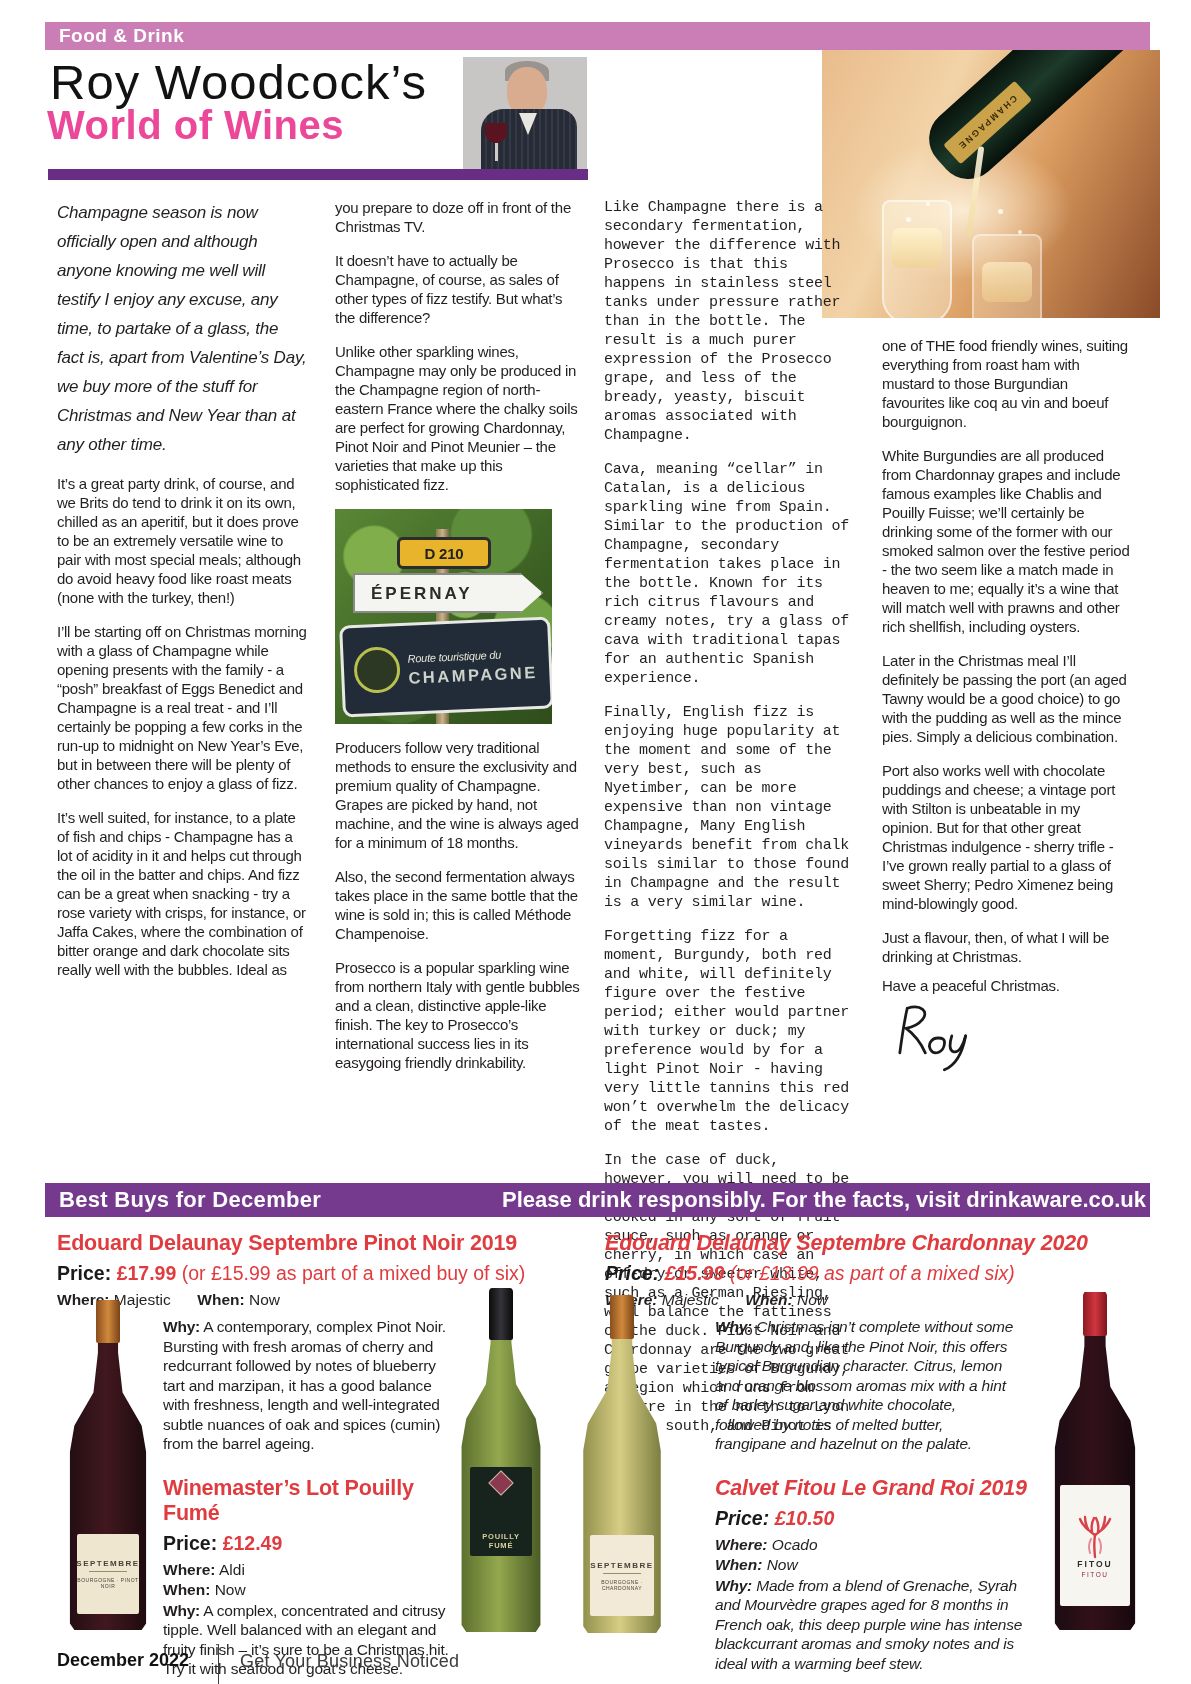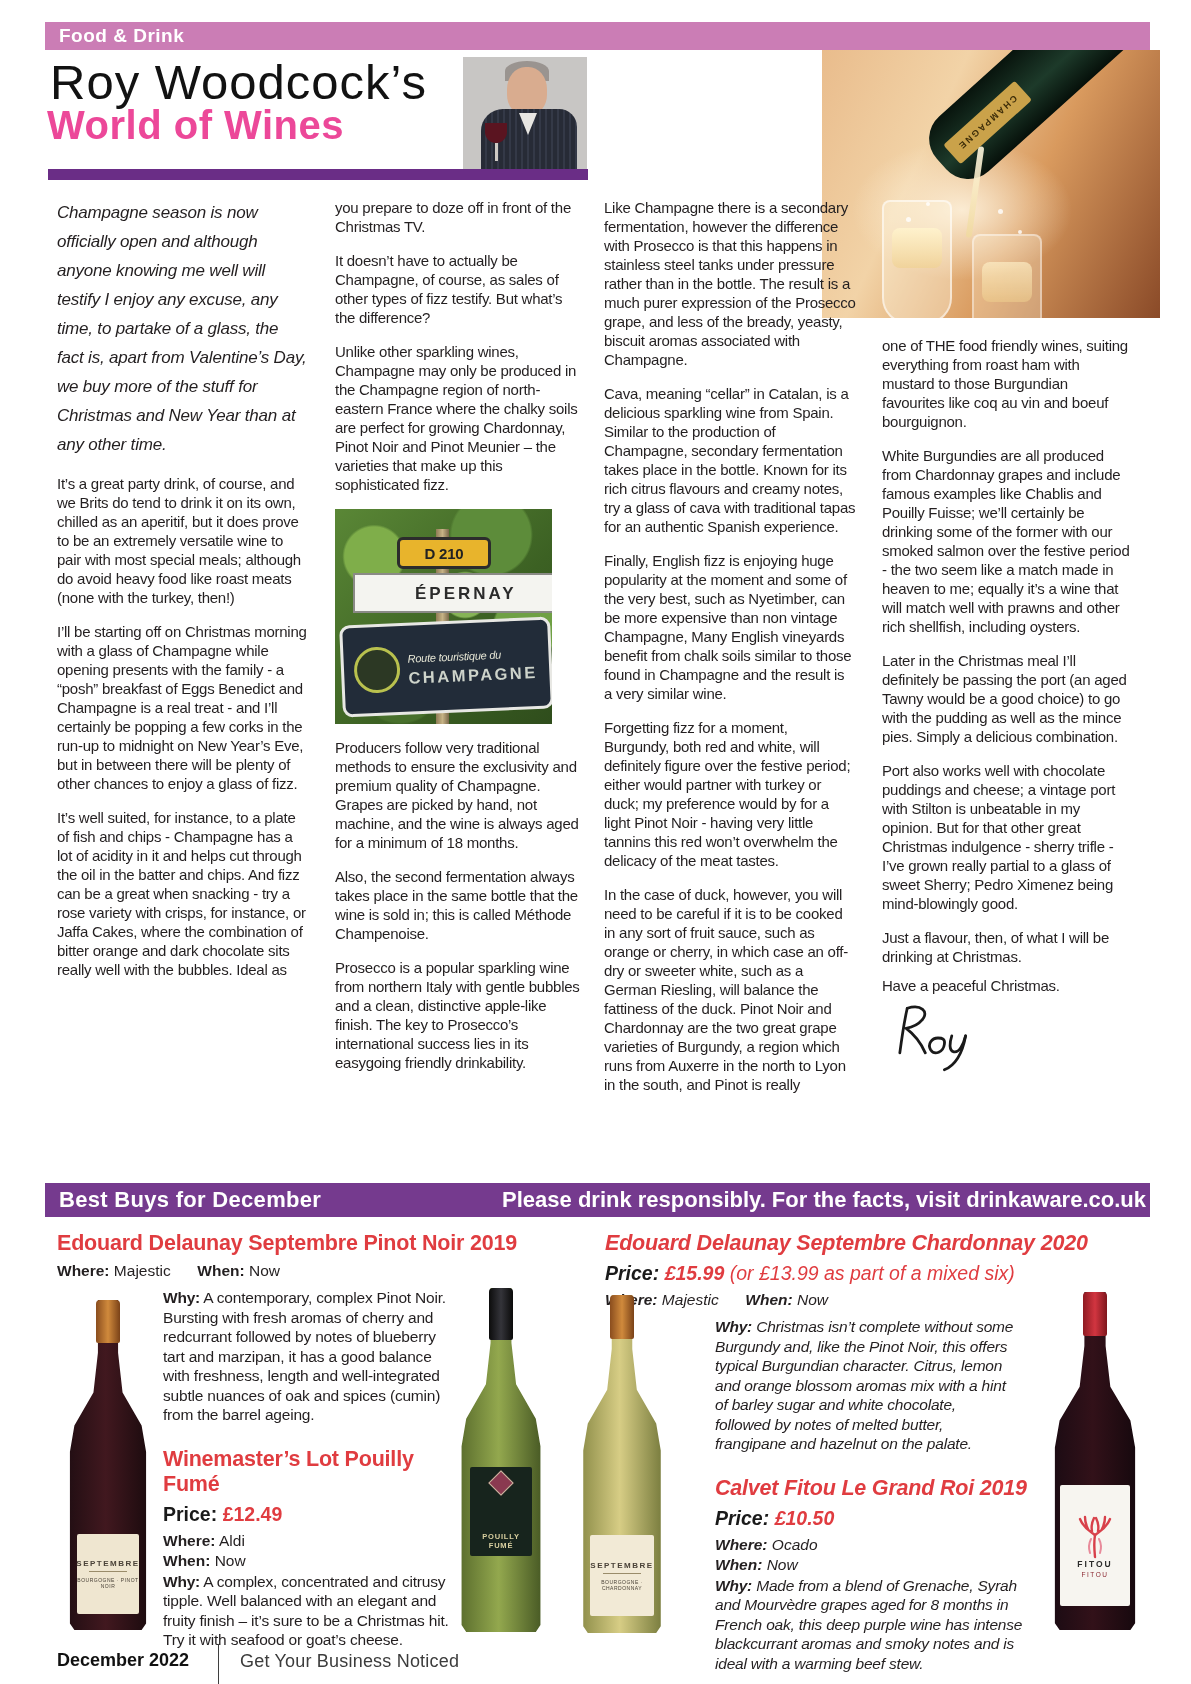--- a/index.html
+++ b/index.html
@@ -40,37 +40,37 @@
      border:2px solid rgba(255,255,255,.55);border-radius:8px 8px 26px 26px;}
   .ch-fizz{position:absolute;bottom:54px;left:8px;right:8px;height:40px;border-radius:8px;
      background:linear-gradient(rgba(255,243,205,.9),rgba(240,210,150,.8));}
   .ch-bubble{position:absolute;border-radius:50%;background:rgba(255,255,255,.8);}
 
   
   .col{position:absolute;font-size:15px;line-height:19px;letter-spacing:-.25px;}
   .col p{margin:0 0 15px 0;}
   #col1{left:57px;top:198px;width:250px;}
   #col2{left:335px;top:198px;width:250px;}
-  #col3{left:604px;top:198px;width:252px;}
+  #col3{left:604px;top:198px;width:252px;font-family:Liberation Mono, monospace;}
   #col4{left:882px;top:336px;width:252px;}
   .intro{font-style:italic;font-size:17px;line-height:29px;letter-spacing:-.2px;margin:0 0 17px 0;}
 
   
   #sign-photo{position:relative;width:217px;height:215px;margin:4px 0 14px 0;overflow:hidden;
      background:radial-gradient(circle at 18% 22%,#7fae4a 0 12%,transparent 13%),
                 radial-gradient(circle at 72% 12%,#5d8c3a 0 16%,transparent 17%),
                 radial-gradient(circle at 88% 55%,#6fa044 0 14%,transparent 15%),
                 radial-gradient(circle at 30% 80%,#48702c 0 18%,transparent 19%),
                 radial-gradient(circle at 60% 40%,#86b457 0 12%,transparent 13%),
                 linear-gradient(135deg,#5a8736,#3c6123 60%,#2f4d1c);}
   .sp-pole{position:absolute;left:101px;top:20px;width:13px;height:195px;background:linear-gradient(90deg,#8f7c55,#c6b386,#7a684a);}
   .sp-d210{position:absolute;left:62px;top:28px;width:88px;height:26px;background:#e8b42c;border:3px solid #2c2c2c;
      border-radius:6px;display:flex;align-items:center;justify-content:center;font-weight:bold;font-size:15px;color:#222;}
   .sp-epernay{position:absolute;left:18px;top:64px;width:186px;height:36px;background:#f4f4f0;border:2px solid #8a8a86;
-     clip-path:polygon(0 0,88% 0,100% 50%,88% 100%,0 100%);display:flex;align-items:center;padding-left:44px;}
+     clip-path:polygon(0 0,88% 0,100% 50%,88% 100%,0 100%);display:flex;align-items:center;}
   .sp-epernay span{font-weight:bold;font-size:17px;letter-spacing:3px;color:#2b2b2b;padding-left:16px;}
   .sp-route{position:absolute;left:6px;top:112px;width:205px;height:86px;background:#222c39;border:3px solid #e8e8e4;
      border-radius:10px;transform:rotate(-2.5deg);display:flex;align-items:center;}
   .sp-badge{width:40px;height:40px;border-radius:50%;border:3px solid #b9c14e;background:#2c3824;margin:0 8px 0 10px;flex:none;}
   .sp-route-text{display:flex;flex-direction:column;}
   .sp-route-text .l1{font-size:11px;color:#e7e7d6;font-style:italic;}
   .sp-route-text .l2{font-size:16.5px;color:#cdd3ca;letter-spacing:2.5px;font-weight:bold;}
 
   
   #signature{margin-top:8px;margin-left:4px;}
@@ -229,20 +229,25 @@
     </div>
   </div>
 
   <div class="abs" id="bb-bar">
     <span class="bb-title">Best Buys for December</span>
     <span class="bb-notice">Please drink responsibly. For the facts, visit drinkaware.co.uk</span>
   </div>
 
   <div class="bb-col" id="bb-left">
     <div class="bb-name">Edouard Delaunay Septembre Pinot Noir 2019</div>
+    <div class="bb-price">
+      <span class="lbl">Price:</span>
+      <span class="val">£17.99</span>
+      <span>(or £15.99 as part of a mixed buy of six)</span>
+    </div>
     <div class="bb-ww">
       <span class="lbl">Where:</span>
       <span>Majestic</span>
       <span class="gap"></span>
       <span class="lbl">When:</span>
       <span>Now</span>
     </div>
     <div class="bb-why indent-l">
       <span class="lbl">Why:</span>
       <span>A contemporary, complex Pinot Noir. Bursting with fresh aromas of cherry and redcurrant followed by notes of blueberry tart and marzipan, it has a good balance with freshness, length and well-integrated subtle nuances of oak and spices (cumin) from the barrel ageing.</span>

